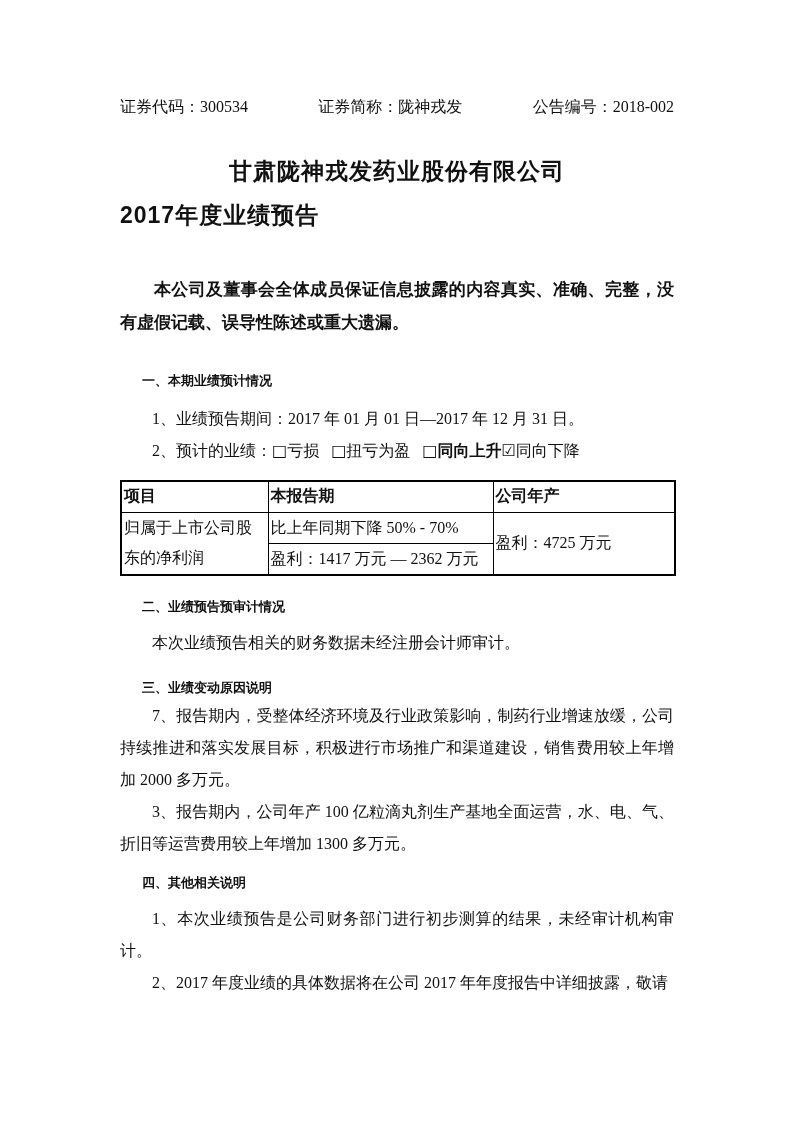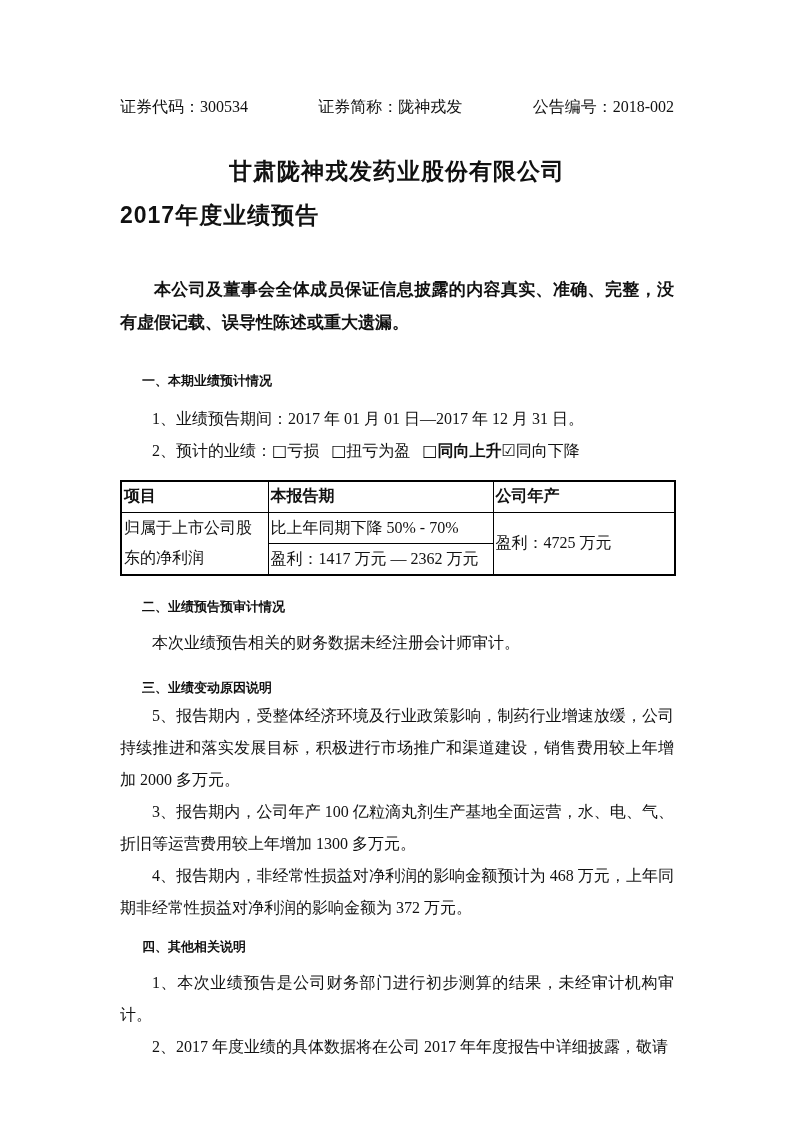--- a/index.html
+++ b/index.html
@@ -156,22 +156,21 @@
       <tr>
         <td>盈利：1417 万元 — 2362 万元</td>
       </tr>
     </tbody>
       </table>
 
     <div class="sec-heading sec2-heading">二、业绩预告预审计情况</div>
     <p class="para mt8">本次业绩预告相关的财务数据未经注册会计师审计。</p>
 
     <div class="sec-heading sec3-heading">三、业绩变动原因说明</div>
-    <p class="para">5、报告期内，受整体经济环境及行业政策影响，制药行业增速放缓，公司持续推进和落实发展目标，积极进行市场推广和渠道建设，销售费用较上年增加 2000 多万元。</p>
+    <p class="para">7、报告期内，受整体经济环境及行业政策影响，制药行业增速放缓，公司持续推进和落实发展目标，积极进行市场推广和渠道建设，销售费用较上年增加 2000 多万元。</p>
     <p class="para">3、报告期内，公司年产 100 亿粒滴丸剂生产基地全面运营，水、电、气、折旧等运营费用较上年增加 1300 多万元。</p>
-    <p class="para">4、报告期内，非经常性损益对净利润的影响金额预计为 468 万元，上年同期非经常性损益对净利润的影响金额为 372 万元。</p>
 
     <div class="sec-heading sec4-heading">四、其他相关说明</div>
     <p class="para mt8">1、本次业绩预告是公司财务部门进行初步测算的结果，未经审计机构审计。</p>
     <p class="para">2、2017 年度业绩的具体数据将在公司 2017 年年度报告中详细披露，敬请</p>
 
   </div>
 </div>
 
 </body></html>

